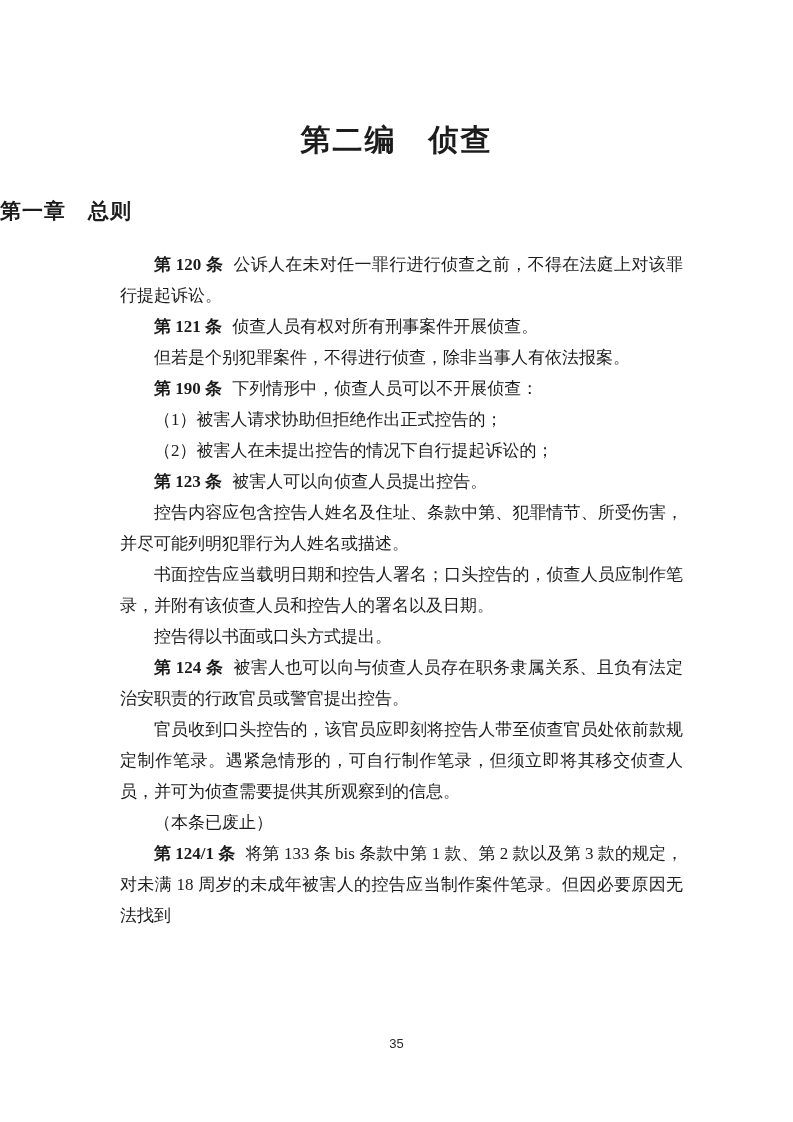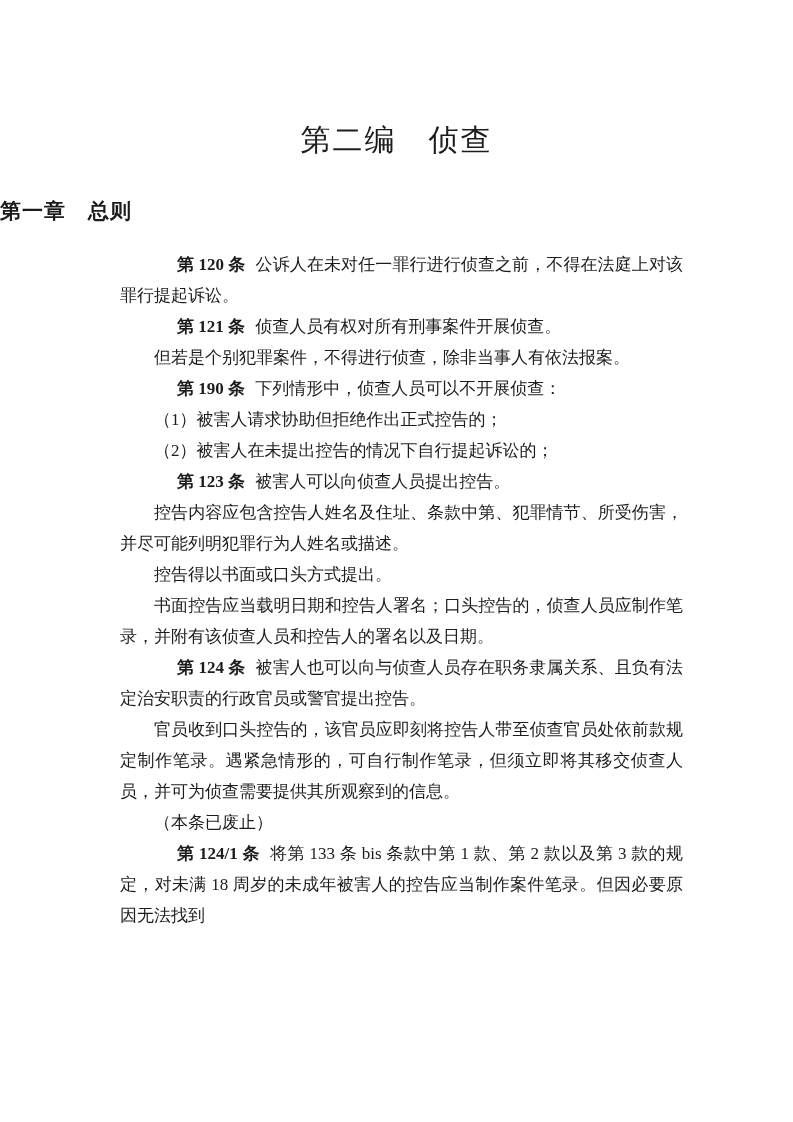--- a/index.html
+++ b/index.html
@@ -17,21 +17,21 @@
     background: #ffffff;
     overflow: hidden;
   }
   .part-title {
     position: absolute;
     top: 122px;
     left: 0;
     width: 100%;
     text-align: center;
     font-size: 30px;
-    font-weight: normal;
+    font-weight: bold;
     letter-spacing: 2px;
     line-height: 1.2;
   }
   .chapter-title {
     position: absolute;
     top: 199px;
     left: 0;
     width: 100%;
     text-align: left;
     font-size: 21px;
@@ -50,21 +50,20 @@
   }
   .doc-body p {
     text-indent: 2em;
     margin: 0;
   }
   .art {
     font-weight: bold;
   }
   .art:not(:empty) {
     margin-right: 0.6em;
-    margin-left: 23px;
   }
   .page-number {
     position: absolute;
     top: 1036px;
     left: 0;
     width: 100%;
     text-align: center;
     font-size: 13px;
     font-family: "Liberation Sans", "DejaVu Sans", sans-serif;
     color: #2a2a2a;
@@ -81,22 +80,23 @@
 
   <div class="doc-body">
     <p><b class="art">第 120 条</b><span>公诉人在未对任一罪行进行侦查之前，不得在法庭上对该罪行提起诉讼。</span></p>
     <p><b class="art">第 121 条</b><span>侦查人员有权对所有刑事案件开展侦查。</span></p>
     <p><b class="art"></b><span>但若是个别犯罪案件，不得进行侦查，除非当事人有依法报案。</span></p>
     <p><b class="art">第 190 条</b><span>下列情形中，侦查人员可以不开展侦查：</span></p>
     <p><b class="art"></b><span>（1）被害人请求协助但拒绝作出正式控告的；</span></p>
     <p><b class="art"></b><span>（2）被害人在未提出控告的情况下自行提起诉讼的；</span></p>
     <p><b class="art">第 123 条</b><span>被害人可以向侦查人员提出控告。</span></p>
     <p><b class="art"></b><span>控告内容应包含控告人姓名及住址、条款中第、犯罪情节、所受伤害，并尽可能列明犯罪行为人姓名或描述。</span></p>
+    <p><b class="art"></b><span>书面控告应当载明日期和控告人署名；口头控告的，侦查人员应制作笔录，并附有该侦查人员和控告人的署名以及日期。</span></p>
     <p><b class="art"></b><span>控告得以书面或口头方式提出。</span></p>
-    <p><b class="art"></b><span>书面控告应当载明日期和控告人署名；口头控告的，侦查人员应制作笔录，并附有该侦查人员和控告人的署名以及日期。</span></p>
     <p><b class="art">第 124 条</b><span>被害人也可以向与侦查人员存在职务隶属关系、且负有法定治安职责的行政官员或警官提出控告。</span></p>
     <p><b class="art"></b><span>官员收到口头控告的，该官员应即刻将控告人带至侦查官员处依前款规定制作笔录。遇紧急情形的，可自行制作笔录，但须立即将其移交侦查人员，并可为侦查需要提供其所观察到的信息。</span></p>
     <p><b class="art"></b><span>（本条已废止）</span></p>
     <p><b class="art">第 124/1 条</b><span>将第 133 条 bis 条款中第 1 款、第 2 款以及第 3 款的规定，对未满 18 周岁的未成年被害人的控告应当制作案件笔录。但因必要原因无法找到</span></p>
   </div>
 
+  <div class="page-number">35</div>
 
 </div>
 
 </body></html>

